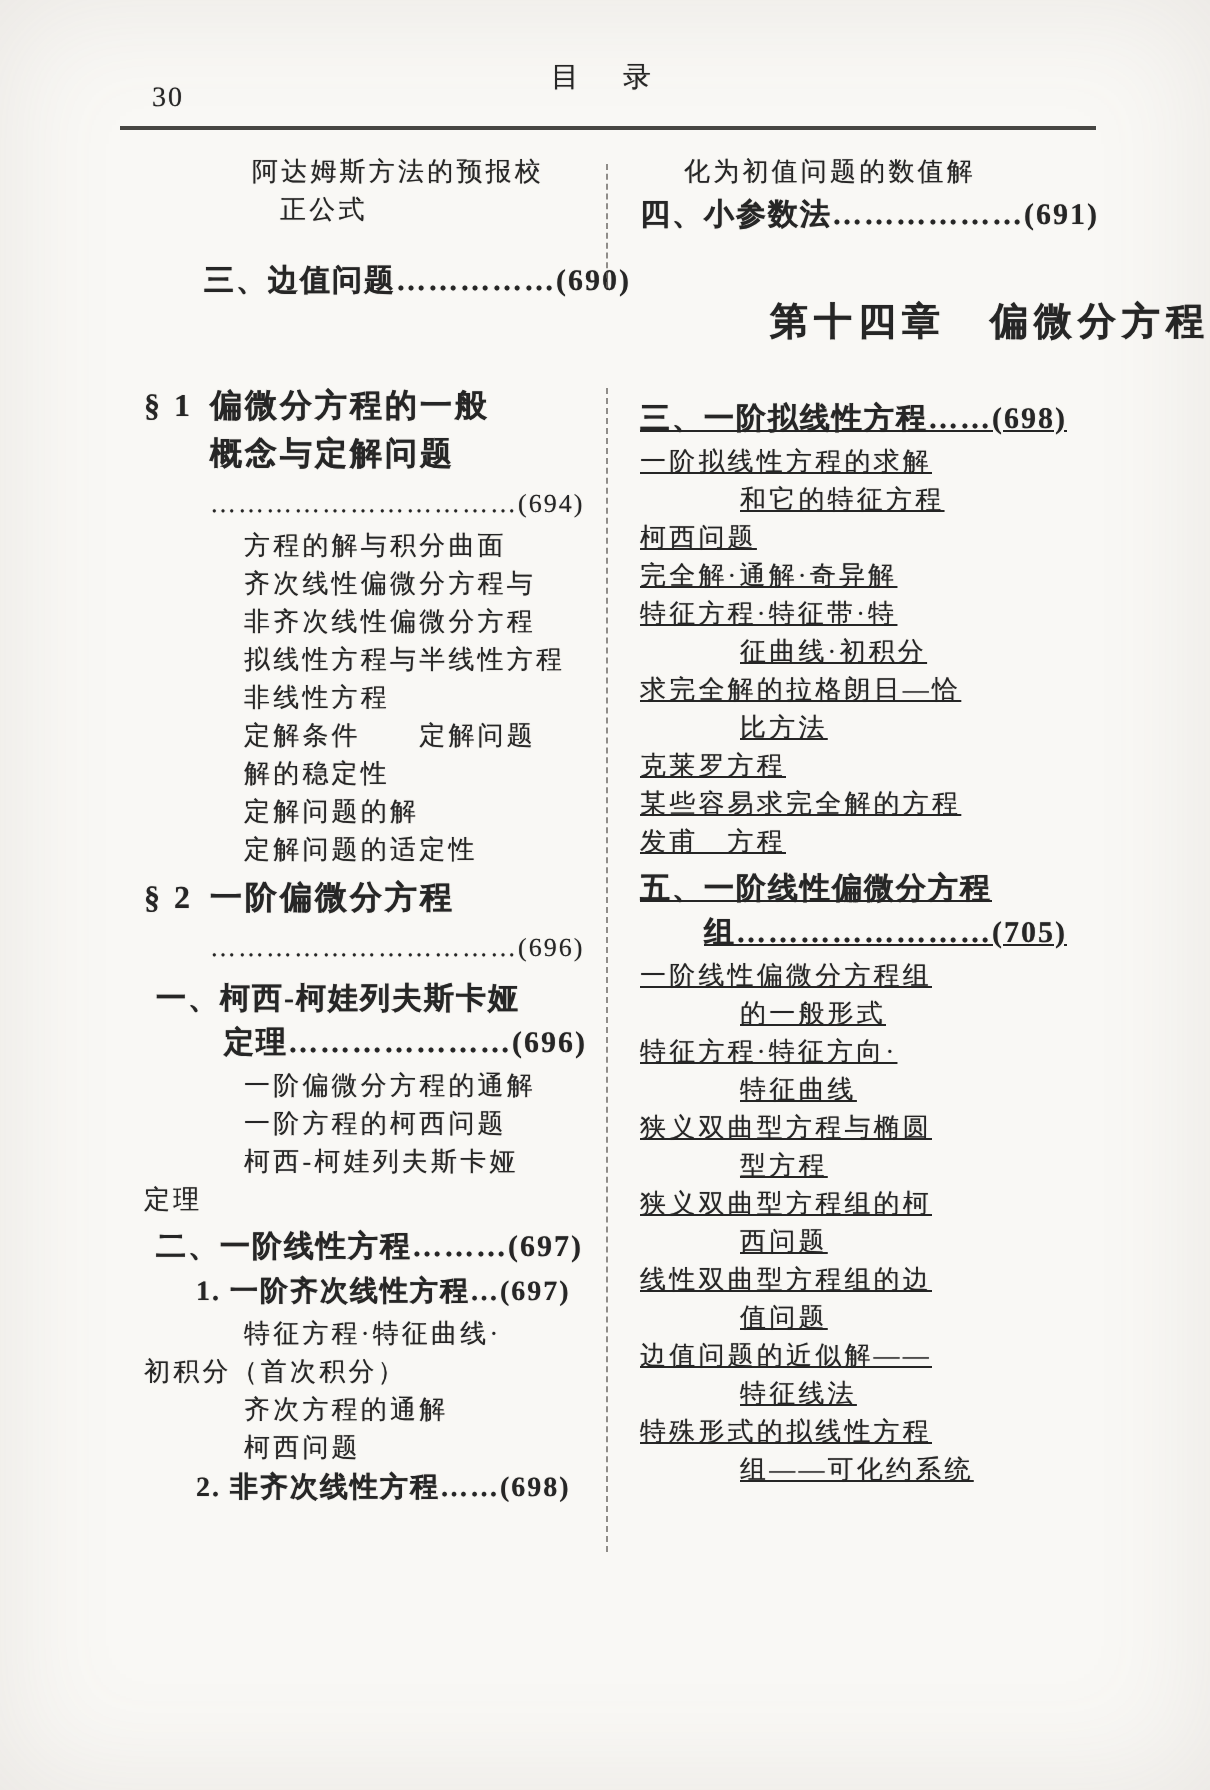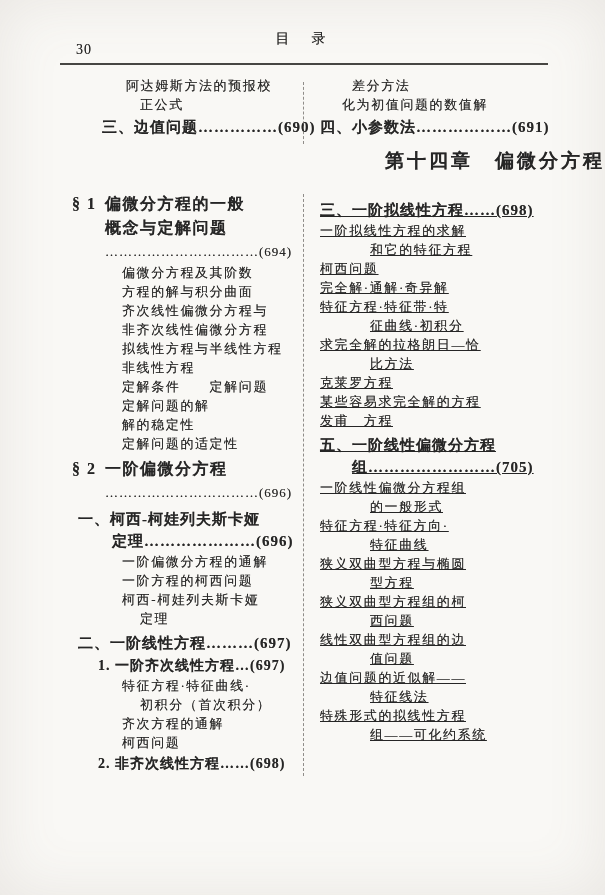--- a/index.html
+++ b/index.html
@@ -65,30 +65,30 @@
   .line.sub2{font-size:13px;line-height:19px;letter-spacing:1.6px;}
   .line.cont{font-size:13px;line-height:19px;letter-spacing:1.6px;}
   .line.num{font-weight:bold;font-size:14px;line-height:20px;letter-spacing:1px;}
   .line.sec{font-weight:bold;font-size:16px;line-height:24px;letter-spacing:1.5px;display:flex;}
   .line.sec .prefix{width:33px;flex:0 0 33px;font-weight:bold;}
   .line.sec-cont{font-weight:bold;font-size:16px;line-height:24px;letter-spacing:1.5px;margin-left:33px;}
   .line.dots{font-size:13px;line-height:23px;margin-left:33px;letter-spacing:1px;}
   
   #top-left .line.sub{margin-left:50px;}
   #top-left .line.cont{margin-left:64px;}
-  #top-left .line.item{margin-left:26px;margin-top:2px;}
+  #top-left .line.item{margin-left:26px;margin-top:16px;}
   #top-right .line.sub{margin-left:34px;}
   #top-right .line.sub2{margin-left:24px;font-size:13px;line-height:19px;letter-spacing:1.6px;}
   #top-right .line.item{margin-left:2px;margin-top:2px;}
   
   #main-left .line.sec{margin-top:4px;}
   #main-left .line.item{margin-left:6px;margin-top:4px;}
   #main-left .line.item-cont{margin-left:40px;}
   #main-left .line.sub{margin-left:50px;}
-  #main-left .line.cont{margin-left:68px;}
+  #main-left .line.cont{}
   #main-left .line.num{margin-left:26px;margin-top:2px;}
   
   #main-right .line.item{margin-top:4px;}
   #main-right .line.item-cont{margin-left:32px;}
   #main-right .line.sub{}
   #main-right .line.cont{margin-left:50px;}
   
   .toc-col,.chapter-heading,.header-title,.page-number{
     text-shadow:0 0 .5px rgba(40,35,30,.55);
   }
@@ -104,45 +104,43 @@
 
   <div class="header-rule"></div>
 
   <div class="toc-col" id="top-left">
       <div class="line sub">阿达姆斯方法的预报校</div>
       <div class="line cont">正公式</div>
       <div class="line item">三、边值问题……………(690)</div>
     </div>
 
   <div class="toc-col" id="top-right">
-      <div class="line sub">差分方法</div>
       <div class="line sub2">化为初值问题的数值解</div>
       <div class="line item">四、小参数法………………(691)</div>
     </div>
 
   <div class="col-divider divider-top"></div>
 
   <h1 class="chapter-heading">第十四章　偏微分方程</h1>
 
   <div class="toc-col" id="main-left">
       <div class="line sec">
         <span class="prefix">§ 1</span>
         <span>偏微分方程的一般</span>
       </div>
       <div class="line sec-cont">概念与定解问题</div>
       <div class="line dots">……………………………(694)</div>
-      <div class="line sub">偏微分方程及其阶数</div>
       <div class="line sub">方程的解与积分曲面</div>
       <div class="line sub">齐次线性偏微分方程与</div>
       <div class="line sub">非齐次线性偏微分方程</div>
       <div class="line sub">拟线性方程与半线性方程</div>
       <div class="line sub">非线性方程</div>
       <div class="line sub">定解条件　　定解问题</div>
+      <div class="line sub">解的稳定性</div>
       <div class="line sub">定解问题的解</div>
-      <div class="line sub">解的稳定性</div>
       <div class="line sub">定解问题的适定性</div>
       <div class="line sec">
         <span class="prefix">§ 2</span>
         <span>一阶偏微分方程</span>
       </div>
       <div class="line dots">……………………………(696)</div>
       <div class="line item">一、柯西-柯娃列夫斯卡娅</div>
       <div class="line item-cont">定理…………………(696)</div>
       <div class="line sub">一阶偏微分方程的通解</div>
       <div class="line sub">一阶方程的柯西问题</div>

